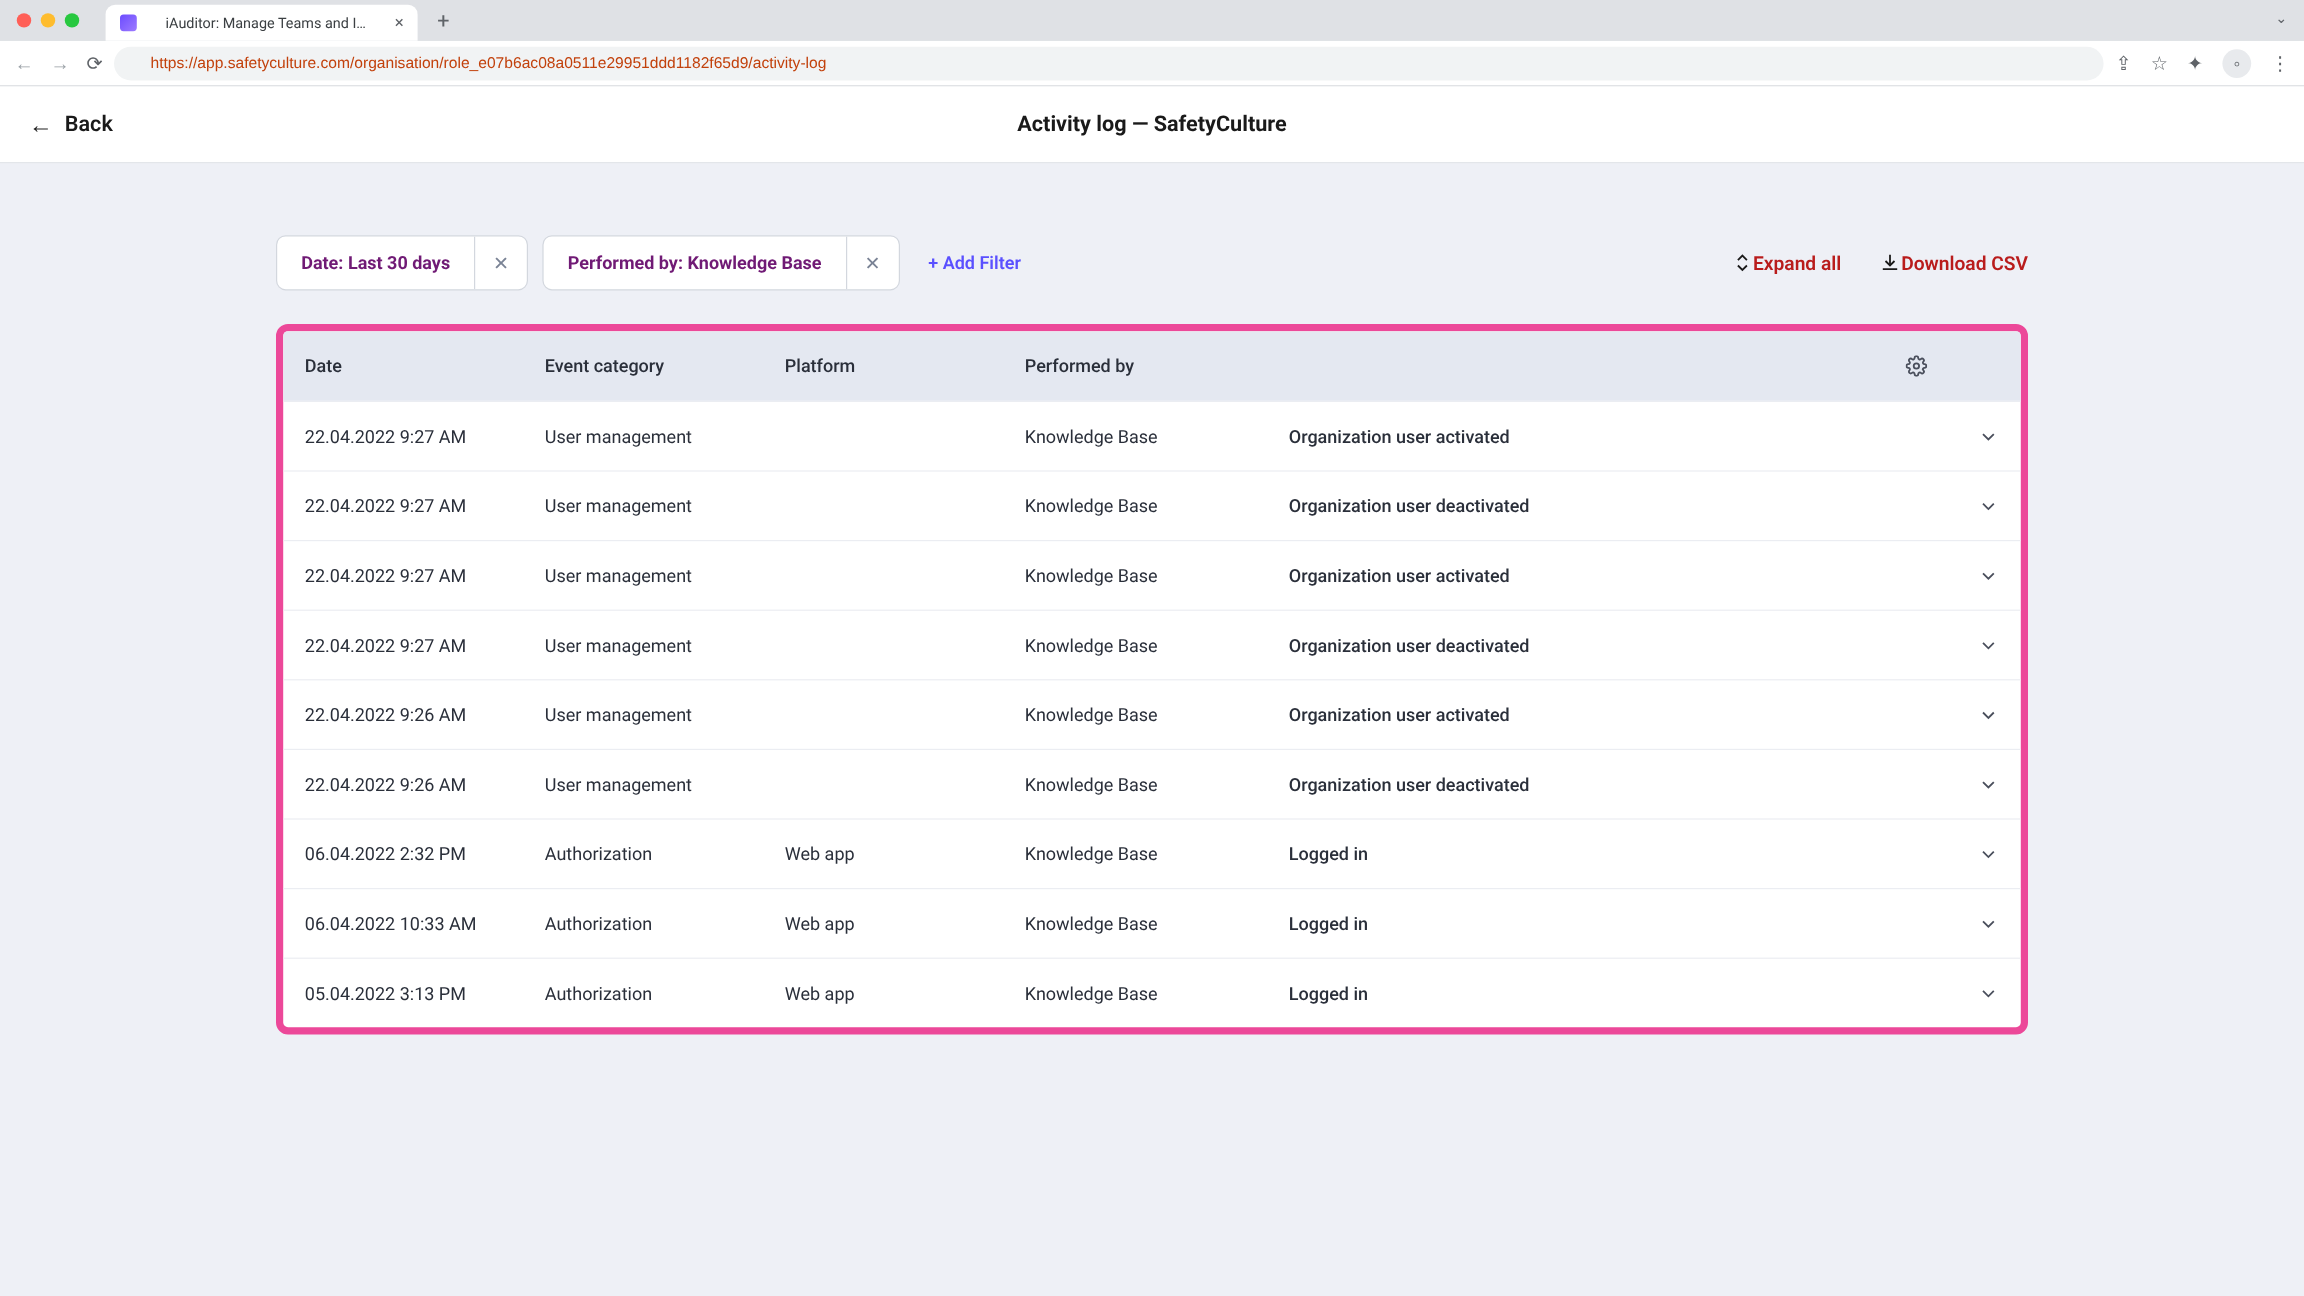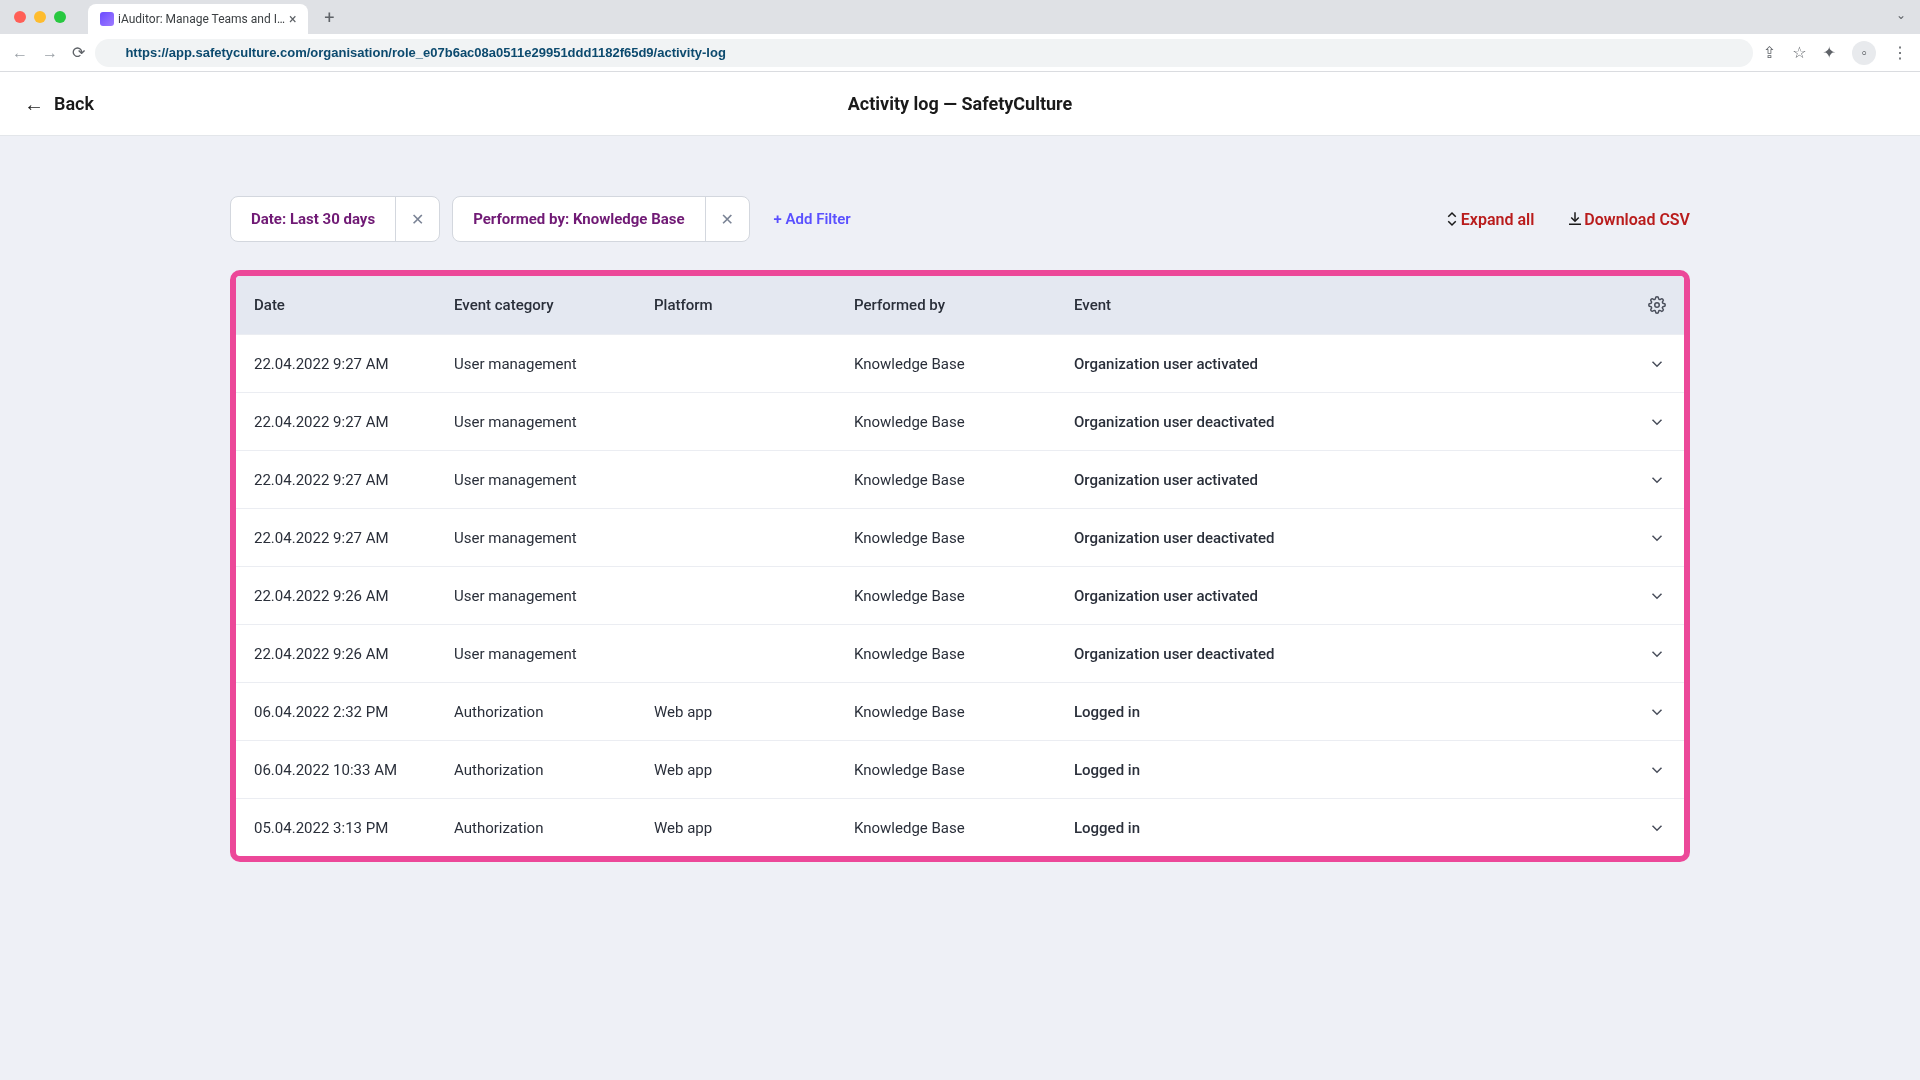--- a/index.html
+++ b/index.html
@@ -31,21 +31,21 @@
   .lt-green  { background: #28c840; }
 
   .tab {
     margin-left: 22px;
     height: 30px;
     background: #ffffff;
     border-radius: 8px 8px 0 0;
     display: flex;
     align-items: center;
     padding: 0 12px;
-    gap: 4px;
+    gap: 24px;
     min-width: 220px;
     font-size: 12px;
     color: #3c4043;
     align-self: flex-end;
     position: relative;
   }
   .tab .favicon {
     width: 14px; height: 14px;
     border-radius: 3px;
     background: linear-gradient(135deg,#6b4cff,#9e7bff);
@@ -81,24 +81,23 @@
   .nav-icons { display: flex; gap: 14px; color: #9aa0a6; }
   .nav-icons .reload { color: #5f6368; }
   .nav-icons span { cursor: pointer; font-size: 16px; line-height: 1; }
   .omnibox {
     flex: 1;
     height: 28px;
     border: none;
     border-radius: 14px;
     padding: 0 10px 0 30px;
     font-size: 13px;
-    color: #0c4a6e;
+    color: #c2410c;
     background: #f1f3f4;
     position: relative;
-    font-weight: bold;
   }
   .omnibox-wrap { position: relative; flex: 1; display: flex; }
   .lock-icon {
     position: absolute; left: 10px; top: 50%;
     transform: translateY(-50%);
     font-size: 12px; color: #5f6368;
   }
   .right-icons { display: flex; gap: 16px; align-items: center; color: #5f6368; }
   .right-icons span { cursor: pointer; font-size: 16px; }
   .avatar-circle {
@@ -324,21 +323,20 @@
         </div>
       </div>
     </div>
 
     <div class="log-table">
       <div class="log-head">
         <div>Date</div>
         <div>Event category</div>
         <div>Platform</div>
         <div>Performed by</div>
-        <div>Event</div>
         <div class="gear-cell">
           <svg viewBox="0 0 24 24">
             <circle cx="12" cy="12" r="3"></circle>
             <path d="M19.4 15a1.7 1.7 0 0 0 .34 1.87l.06.06a2 2 0 1 1-2.83 2.83l-.06-.06a1.7 1.7 0 0 0-1.87-.34 1.7 1.7 0 0 0-1 1.55V21a2 2 0 0 1-4 0v-.09a1.7 1.7 0 0 0-1-1.55 1.7 1.7 0 0 0-1.87.34l-.06.06a2 2 0 1 1-2.83-2.83l.06-.06a1.7 1.7 0 0 0 .34-1.87 1.7 1.7 0 0 0-1.55-1H3a2 2 0 0 1 0-4h.09a1.7 1.7 0 0 0 1.55-1 1.7 1.7 0 0 0-.34-1.87l-.06-.06a2 2 0 1 1 2.83-2.83l.06.06a1.7 1.7 0 0 0 1.87.34H9a1.7 1.7 0 0 0 1-1.55V3a2 2 0 0 1 4 0v.09a1.7 1.7 0 0 0 1 1.55 1.7 1.7 0 0 0 1.87-.34l.06-.06a2 2 0 1 1 2.83 2.83l-.06.06a1.7 1.7 0 0 0-.34 1.87V9a1.7 1.7 0 0 0 1.55 1H21a2 2 0 0 1 0 4h-.09a1.7 1.7 0 0 0-1.55 1z"></path>
           </svg>
         </div>
       </div>
       <div id="log-body">
           <div class="log-row">
             <div>22.04.2022 9:27 AM</div>

